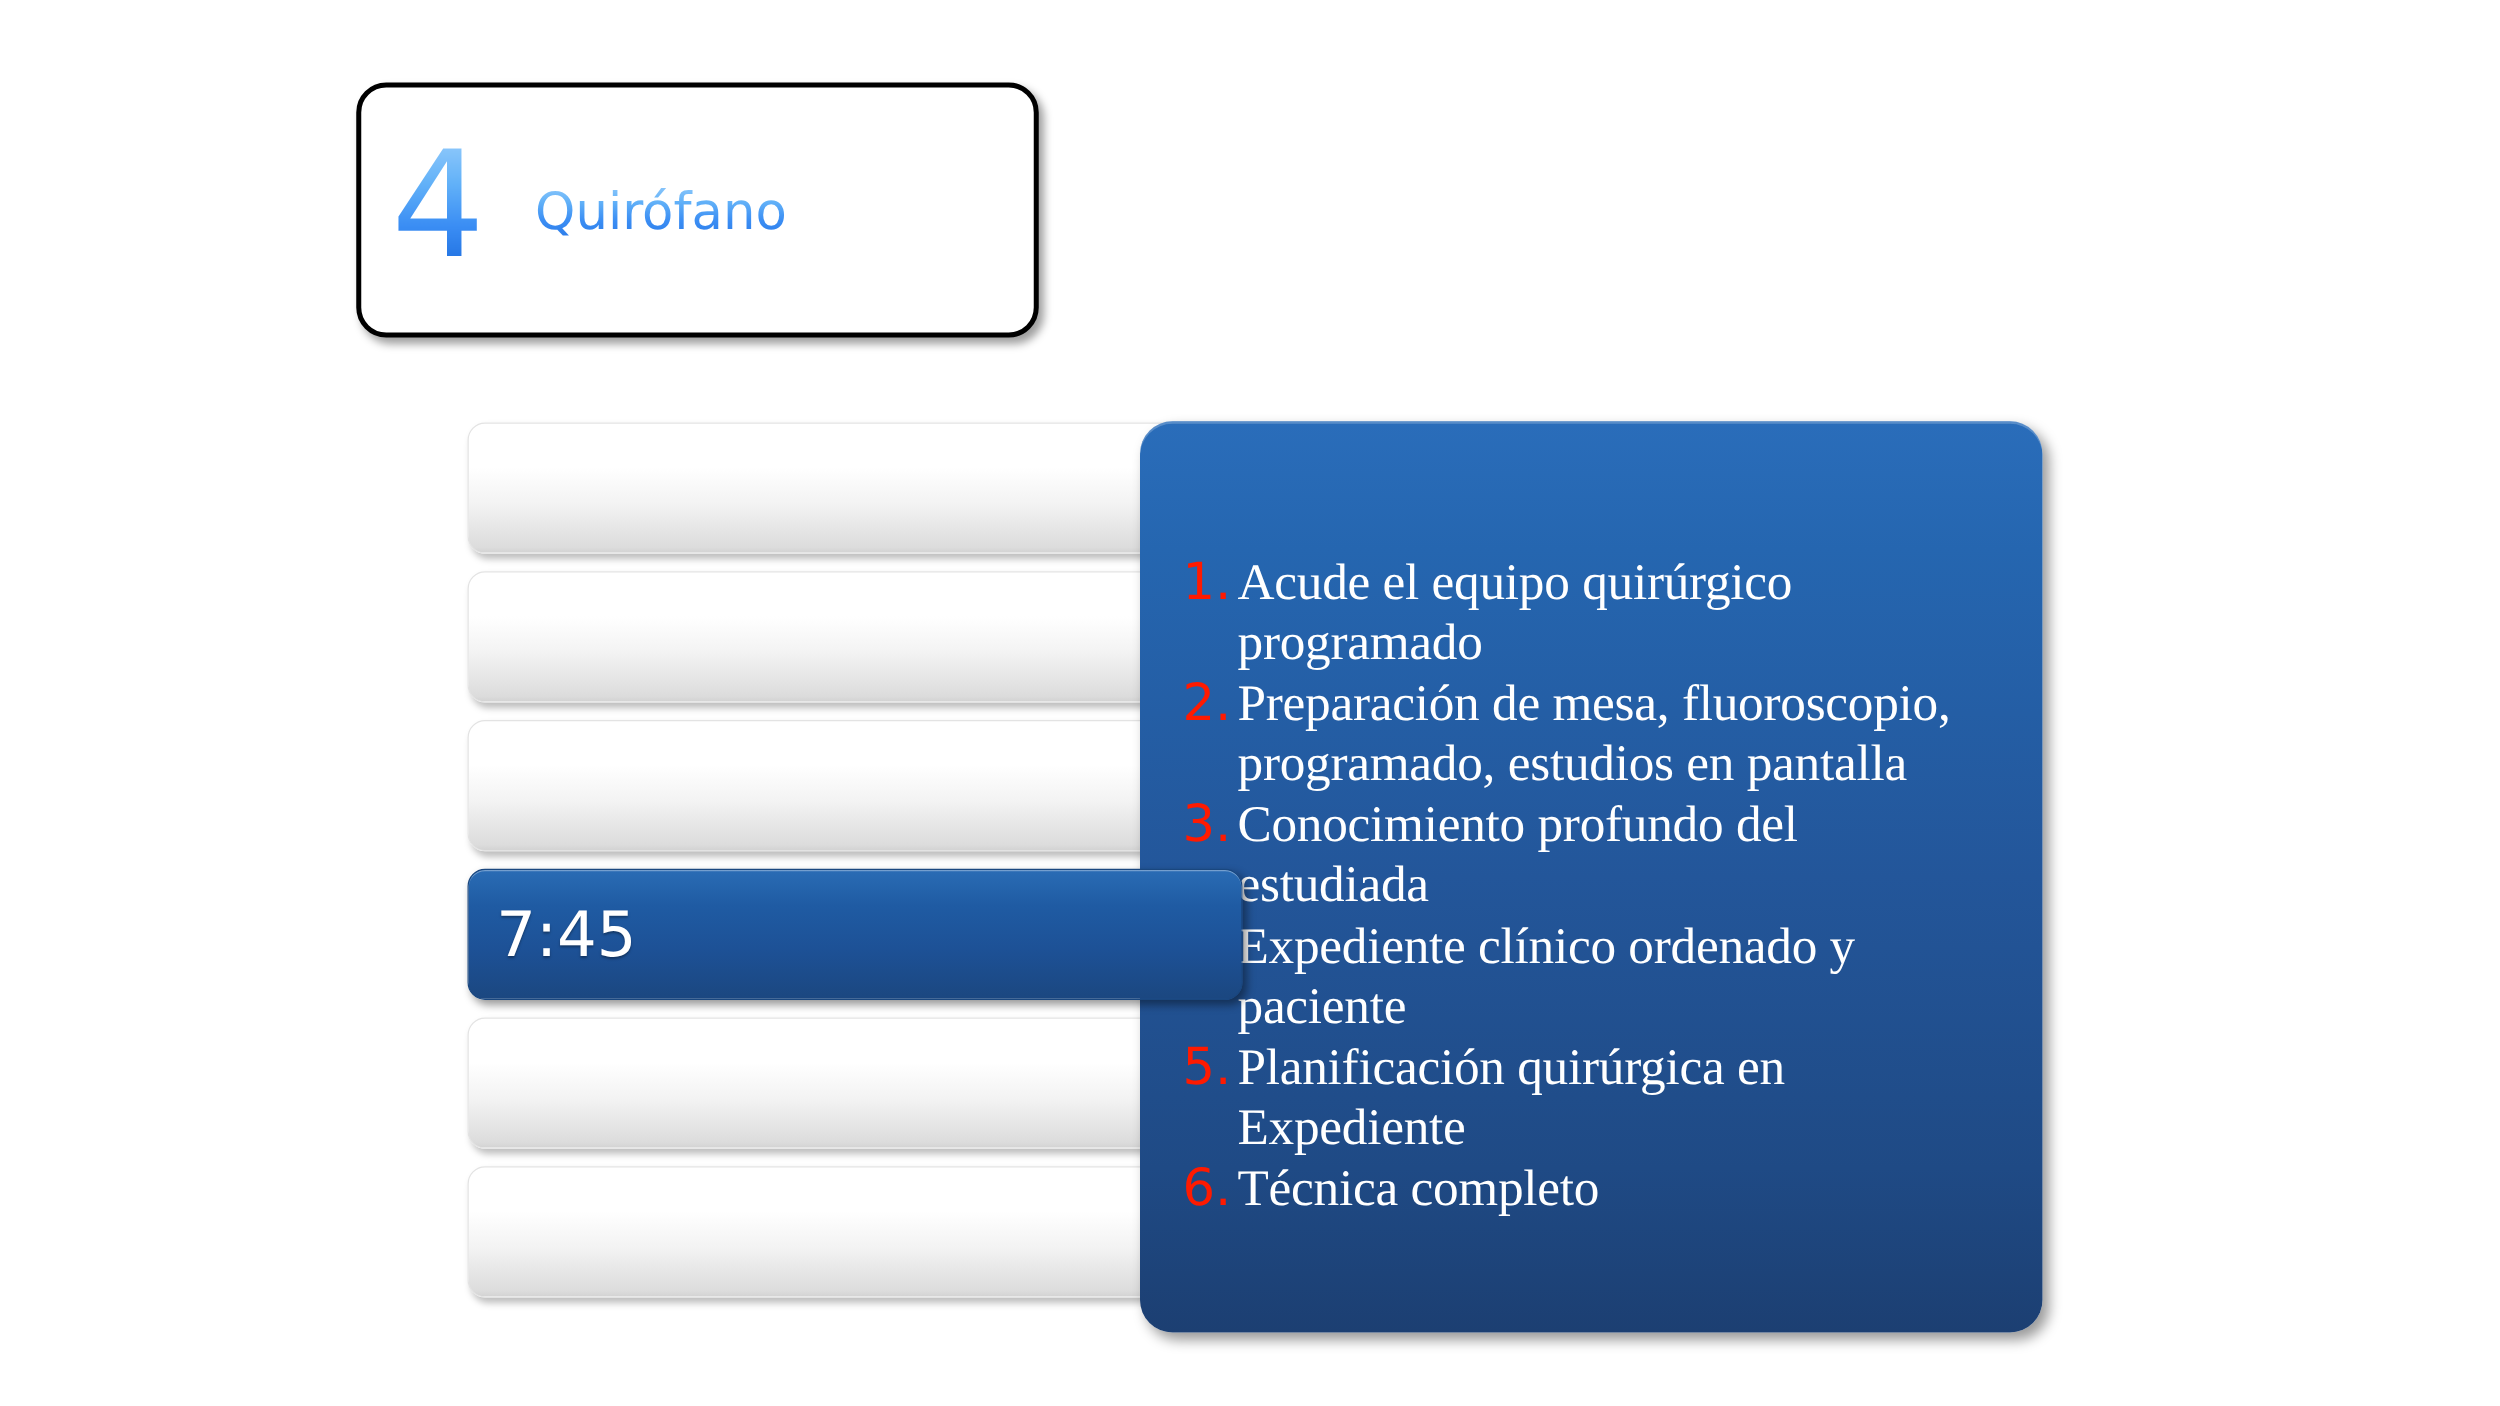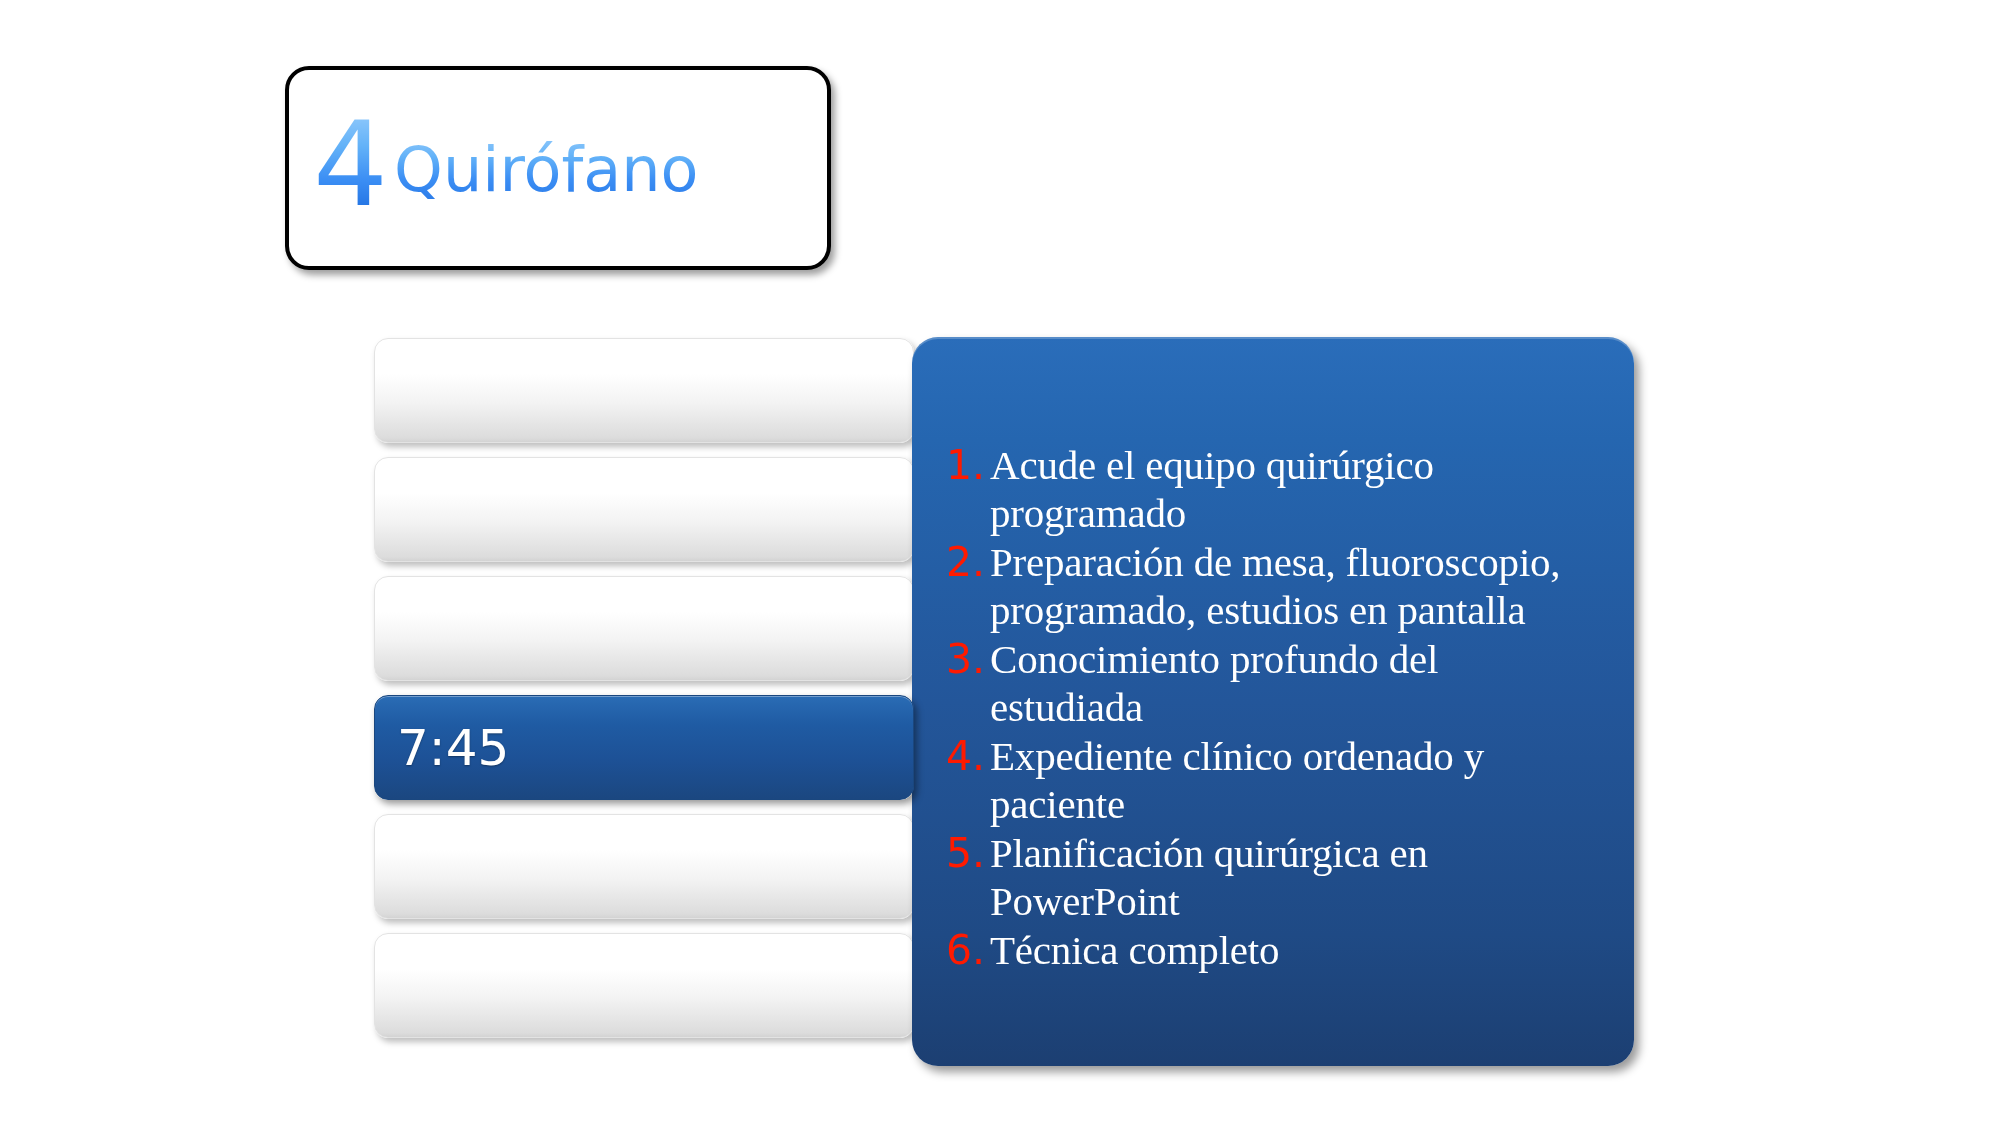--- a/index.html
+++ b/index.html
@@ -40,43 +40,44 @@
     background: linear-gradient(180deg, #8ec8fb 0%, #63b2f8 32%, #3b8ef4 66%, #1f6fe0 100%);
     -webkit-background-clip: text;
     background-clip: text;
     color: transparent;
     -webkit-text-fill-color: transparent;
     padding-right: 2px;
     position: relative;
     top: -4px;
   }
   .title-text {
-    font-size: 62px;
+    font-size: 41px;
     line-height: 1.05;
     font-weight: 400;
     background: linear-gradient(180deg, #8ec8fb 0%, #63b2f8 30%, #3b8ef4 64%, #2a7ae8 100%);
     -webkit-background-clip: text;
     background-clip: text;
     color: transparent;
     -webkit-text-fill-color: transparent;
     padding-left: 6px;
     position: relative;
     top: 2px;
+    margin-left: 34px;
   }
 
   
   .timeline {
     position: absolute;
     left: 374px;
     top: 338px;
   }
   .bar {
     position: absolute;
     left: 0;
-    width: 540px;
+    width: 620px;
     height: 105px;
     border-radius: 14px;
     box-sizing: border-box;
     display: flex;
     align-items: center;
     padding-left: 22px;
   }
   .bar.inactive {
     background: linear-gradient(180deg, #ffffff 0%, #ffffff 34%, #f3f3f3 62%, #dcdcdc 96%, #d3d3d3 100%);
     box-shadow: 3px 4px 6px rgba(0,0,0,0.26), inset 0 1px 0 #ffffff;
@@ -180,20 +181,20 @@
       <li class="detail-item">
         <span class="detail-num">3.</span>
         <span class="detail-txt">Conocimiento profundo del estudiada</span>
       </li>
       <li class="detail-item">
         <span class="detail-num">4.</span>
         <span class="detail-txt">Expediente clínico ordenado y paciente</span>
       </li>
       <li class="detail-item">
         <span class="detail-num">5.</span>
-        <span class="detail-txt">Planificación quirúrgica en PowerPoint</span>
+        <span class="detail-txt">Planificación quirúrgica en Expediente</span>
       </li>
       <li class="detail-item">
         <span class="detail-num">6.</span>
         <span class="detail-txt">Técnica completo</span>
       </li>
     </ul>
 </div>
 
 </body></html>

